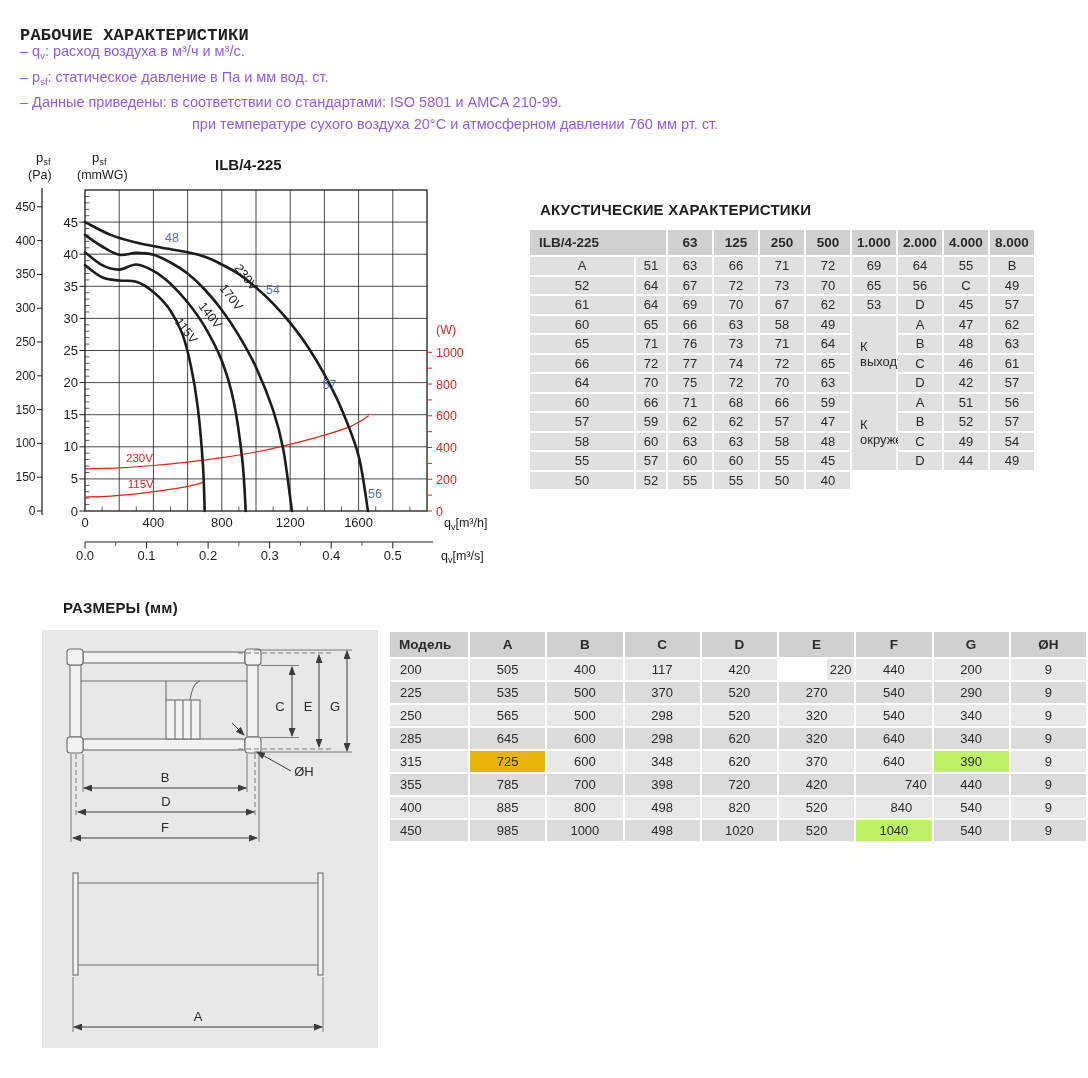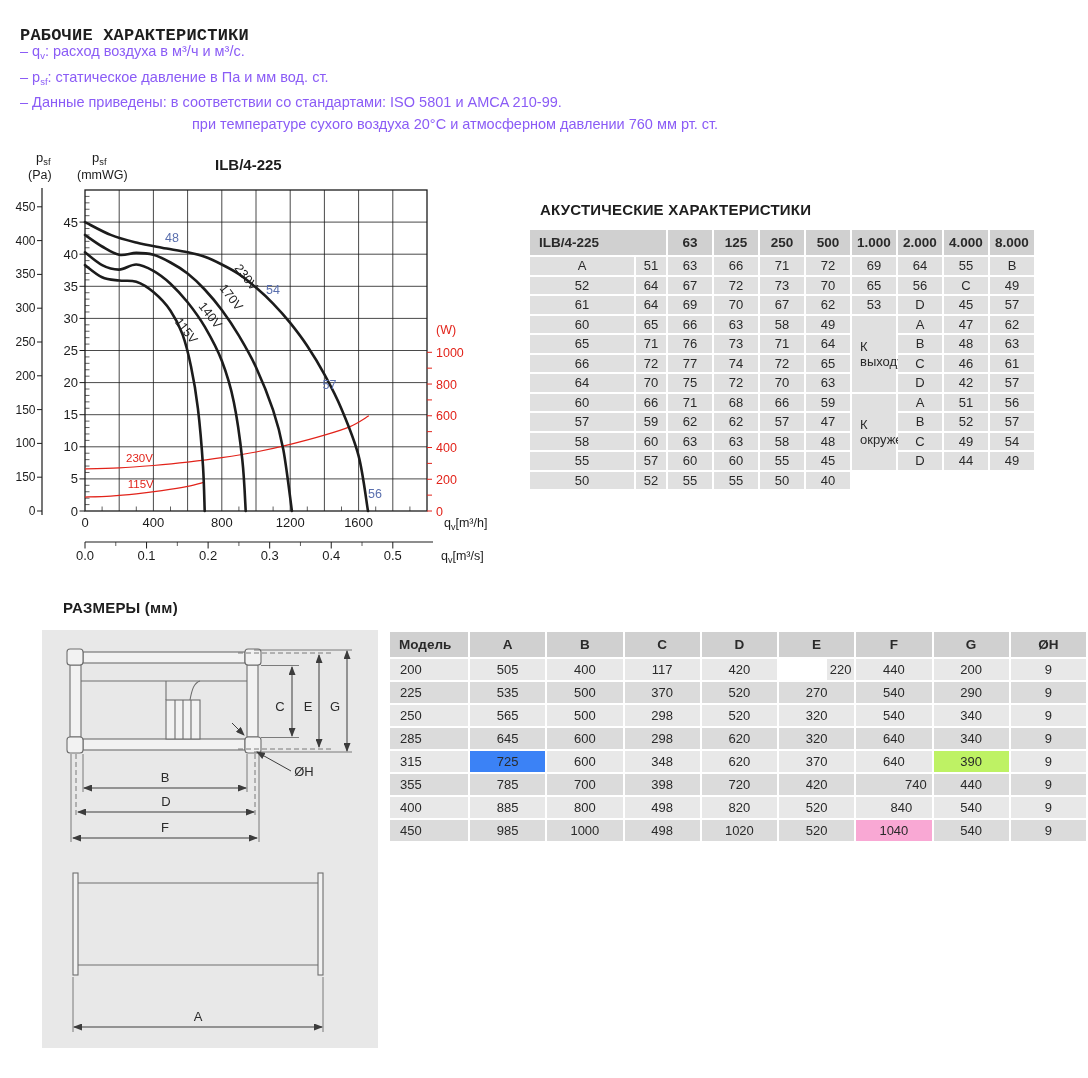--- a/index.html
+++ b/index.html
@@ -459,21 +459,21 @@
     <div class="dcell left" style="background: rgb(219, 219, 219);">285</div>
     <div class="dcell" style="background: rgb(219, 219, 219);">645</div>
     <div class="dcell" style="background: rgb(219, 219, 219);">600</div>
     <div class="dcell" style="background: rgb(219, 219, 219);">298</div>
     <div class="dcell" style="background: rgb(219, 219, 219);">620</div>
     <div class="dcell" style="background: rgb(219, 219, 219);">320</div>
     <div class="dcell" style="background: rgb(219, 219, 219);">640</div>
     <div class="dcell" style="background: rgb(219, 219, 219);">340</div>
     <div class="dcell" style="background: rgb(219, 219, 219);">9</div>
     <div class="dcell left" style="background: rgb(232, 232, 232);">315</div>
-    <div class="dcell" style="background: #3b82f6;">725</div>
+    <div class="dcell" style="background: #eab308;">725</div>
     <div class="dcell" style="background: rgb(232, 232, 232);">600</div>
     <div class="dcell" style="background: rgb(232, 232, 232);">348</div>
     <div class="dcell" style="background: rgb(232, 232, 232);">620</div>
     <div class="dcell" style="background: rgb(232, 232, 232);">370</div>
     <div class="dcell" style="background: rgb(232, 232, 232);">640</div>
     <div class="dcell" style="background: #bef264;">390</div>
     <div class="dcell" style="background: rgb(232, 232, 232);">9</div>
     <div class="dcell left" style="background: rgb(219, 219, 219);">355</div>
     <div class="dcell" style="background: rgb(219, 219, 219);">785</div>
     <div class="dcell" style="background: rgb(219, 219, 219);">700</div>
@@ -491,16 +491,16 @@
     <div class="dcell" style="background: rgb(232, 232, 232);">520</div>
     <div class="dcell" style="background: rgb(232, 232, 232); padding-left: 15px;">840</div>
     <div class="dcell" style="background: rgb(232, 232, 232);">540</div>
     <div class="dcell" style="background: rgb(232, 232, 232);">9</div>
     <div class="dcell left" style="background: rgb(219, 219, 219);">450</div>
     <div class="dcell" style="background: rgb(219, 219, 219);">985</div>
     <div class="dcell" style="background: rgb(219, 219, 219);">1000</div>
     <div class="dcell" style="background: rgb(219, 219, 219);">498</div>
     <div class="dcell" style="background: rgb(219, 219, 219);">1020</div>
     <div class="dcell" style="background: rgb(219, 219, 219);">520</div>
-    <div class="dcell" style="background: #f9a8d4;">1040</div>
+    <div class="dcell" style="background: #bef264;">1040</div>
     <div class="dcell" style="background: rgb(219, 219, 219);">540</div>
     <div class="dcell" style="background: rgb(219, 219, 219);">9</div>
   </div>
 
 </body></html>

